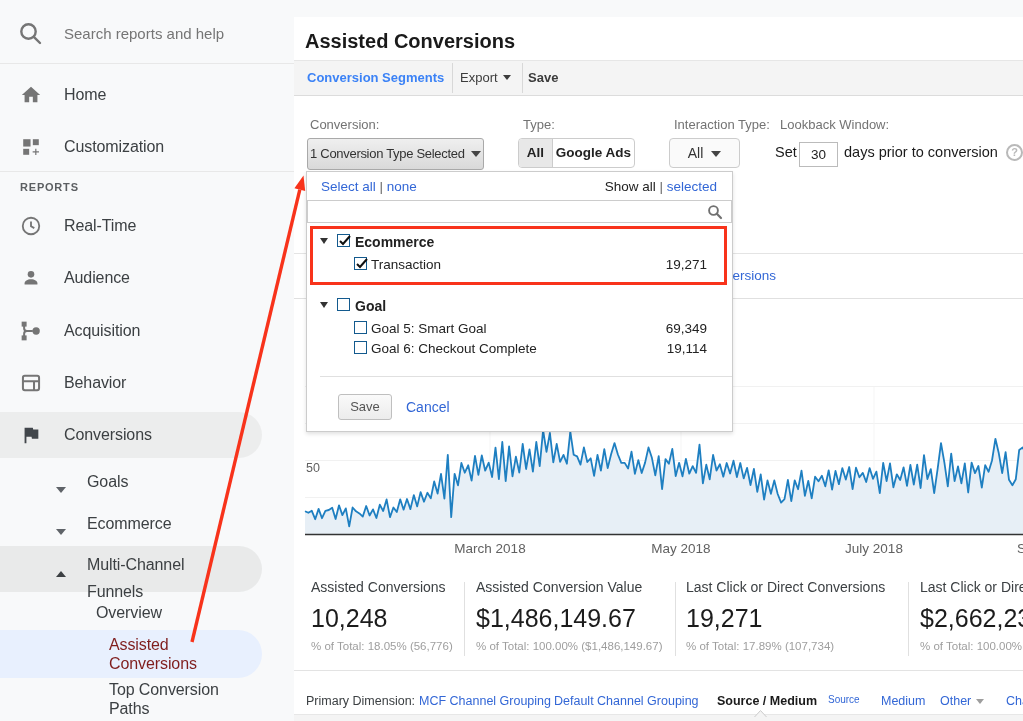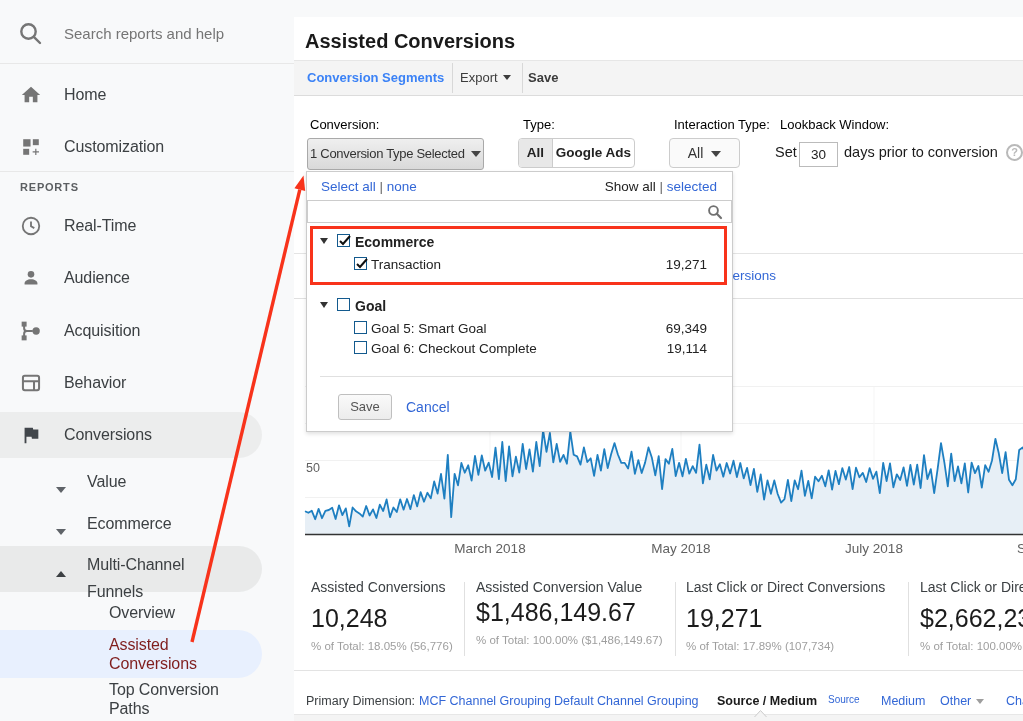--- a/index.html
+++ b/index.html
@@ -11,21 +11,21 @@
   .nav-item { position:absolute; left:0; width:294px; color:#3c4043; font-size:16px; letter-spacing:-0.1px; }
   .nav-text { position:absolute; left:64px; top:50%; transform:translateY(-50%); }
   .nav-ico { position:absolute; left:20px; top:50%; transform:translateY(-50%); width:22px; height:22px; }
   .sep { position:absolute; left:0; width:294px; height:1px; background:#e8e8e8; }
   .pill { position:absolute; left:0; width:262px; border-radius:0 24px 24px 0; }
   .tri-d { display:inline-block; width:0; height:0; border-left:5px solid transparent; border-right:5px solid transparent; border-top:6px solid #5f6368; }
   .tri-u { display:inline-block; width:0; height:0; border-left:5px solid transparent; border-right:5px solid transparent; border-bottom:6px solid #3c4043; }
   
   #main { position:absolute; left:294px; top:17px; width:729px; height:704px; background:#fff; z-index:1; }
   .blue { color:#3367d6; }
-  .lbl { position:absolute; font-size:13px; color:#000000; }
+  .lbl { position:absolute; font-size:13px; color:#737373; }
   .hline { position:absolute; height:1px; background:#e4e4e4; }
   
   #panel { position:absolute; left:12px; top:154px; width:427px; height:261px; background:#fff; border:1px solid #ccc; box-shadow:0 2px 4px rgba(0,0,0,.12); z-index:6; font-size:13.5px; color:#222; }
   .cb { position:absolute; width:13px; height:13px; border:1px solid #135a8e; background:#fff; }
   .cb svg { position:absolute; left:-1px; top:-2px; }
   .rowval { position:absolute; right:25px; font-size:13.5px; color:#222; }
   
   #redrect { position:absolute; left:310px; top:226px; width:417px; height:59px; border:3px solid #f8331b; z-index:8; }
   
   .mcol-label { font-size:14px; color:#3c4043; white-space:nowrap; }
@@ -93,21 +93,21 @@
   <div class="vsep" style="left:170px;top:565px;height:74px"></div>
   <div class="vsep" style="left:381px;top:565px;height:74px"></div>
   <div class="vsep" style="left:614px;top:565px;height:74px"></div>
   <div class="abs" style="left:17px;top:562px">
     <div class="mcol-label">Assisted Conversions</div>
     <div class="mcol-val" style="margin-top:9px">10,248</div>
     <div class="mcol-pct" style="margin-top:7px">% of Total: 18.05% (56,776)</div>
   </div>
   <div class="abs" style="left:182px;top:562px">
     <div class="mcol-label">Assisted Conversion Value</div>
-    <div class="mcol-val" style="margin-top:3px">$1,486,149.67</div>
+    <div class="mcol-val" style="margin-top:9px">$1,486,149.67</div>
     <div class="mcol-pct" style="margin-top:7px">% of Total: 100.00% ($1,486,149.67)</div>
   </div>
   <div class="abs" style="left:392px;top:562px">
     <div class="mcol-label">Last Click or Direct Conversions</div>
     <div class="mcol-val" style="margin-top:9px">19,271</div>
     <div class="mcol-pct" style="margin-top:7px">% of Total: 17.89% (107,734)</div>
   </div>
   <div class="abs" style="left:626px;top:562px">
     <div class="mcol-label">Last Click or Direct Conversion Value</div>
     <div class="mcol-val" style="margin-top:9px">$2,662,231.89</div>
@@ -238,33 +238,33 @@
   </div>
   <div class="pill" style="top:412px;height:46px;background:#eceded"></div>
   <div class="nav-item" style="top:424px;height:22px">
     <svg class="nav-ico" viewBox="0 0 24 24">
         <path fill="#41464b" d="M14.4 6L14 4H5v17h2v-7h5.6l.4 2h7V6z"></path>
       </svg>
     <span class="nav-text">Conversions</span>
   </div>
   <div class="nav-item" style="top:472px;height:22px;font-size:16px">
     <span class="abs" style="left:56px;top:7px"><span class="tri-d"></span></span>
-    <span class="abs" style="left:87px;top:1px">Value</span>
+    <span class="abs" style="left:87px;top:1px">Goals</span>
   </div>
   <div class="nav-item" style="top:514px;height:22px;font-size:16px">
     <span class="abs" style="left:56px;top:7px"><span class="tri-d"></span></span>
     <span class="abs" style="left:87px;top:1px">Ecommerce</span>
   </div>
   <div class="pill" style="top:546px;height:46px;background:#e9eaea"></div>
   <div class="nav-item" style="top:551px;height:40px;font-size:16px">
     <span class="abs" style="left:56px;top:12px"><span class="tri-u"></span></span>
     <span class="abs" style="left:87px;top:0;line-height:27px">Multi-Channel<br>Funnels</span>
   </div>
   <div class="nav-item" style="top:603px;height:22px;font-size:16px">
-    <span class="abs" style="left:109px;top:1px">Overview</span>
+    <span class="abs" style="left:96px;top:1px">Overview</span>
   </div>
   <div class="pill" style="top:630px;height:48px;background:#e8f0fe"></div>
   <div class="nav-item" style="top:635px;height:40px;font-size:16px;color:#7f1d1d">
     <span class="abs" style="left:109px;top:0;line-height:19px">Assisted<br>Conversions</span>
   </div>
   <div class="nav-item" style="top:680px;height:40px;font-size:16px">
     <span class="abs" style="left:109px;top:0;line-height:19px">Top Conversion<br>Paths</span>
   </div>
 </div>
 <svg id="annot" style="position:absolute;left:0;top:0;z-index:9;pointer-events:none" width="1023" height="721" viewBox="0 0 1023 721">

